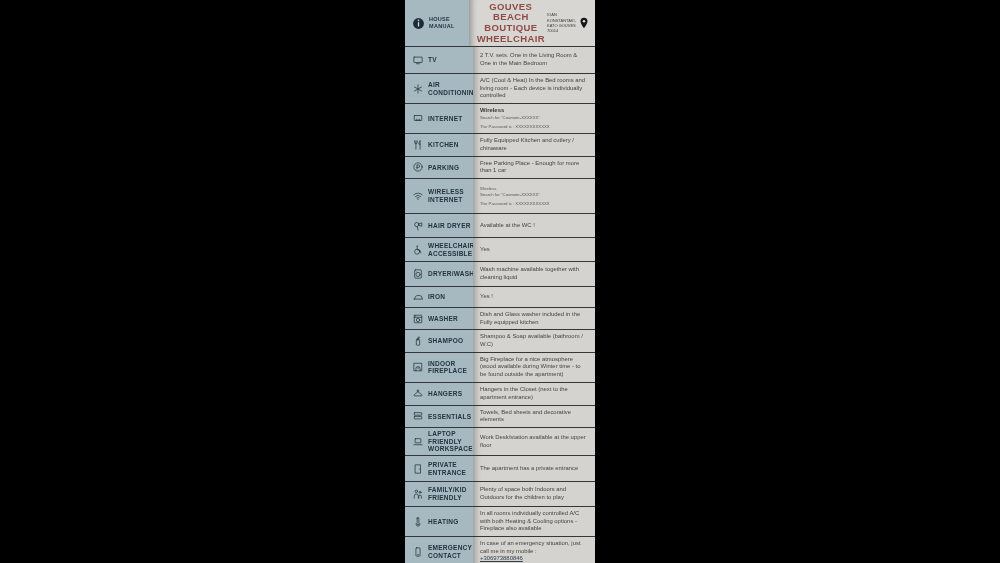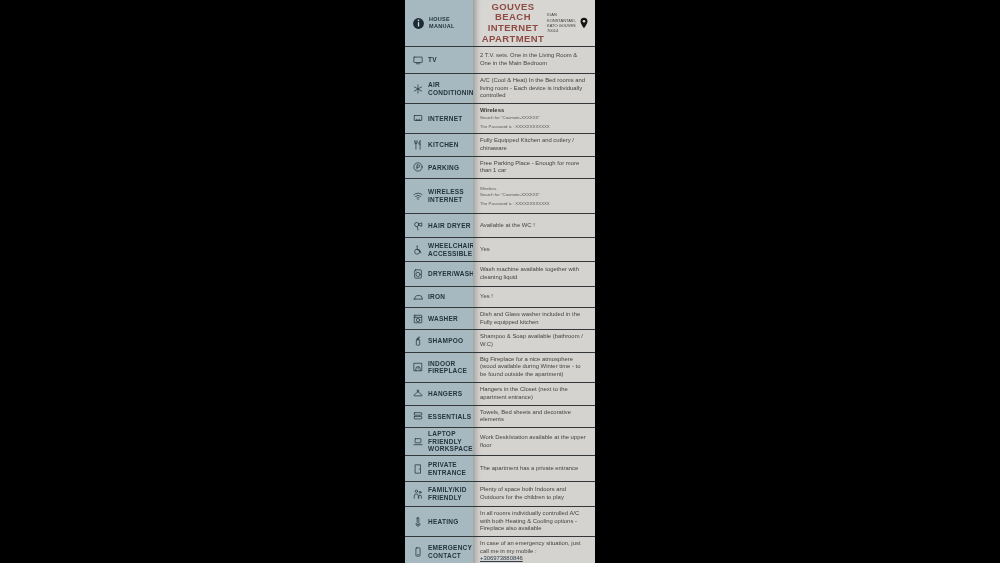--- a/index.html
+++ b/index.html
@@ -43,21 +43,21 @@
       <span class="icn">
         <svg viewBox="0 0 24 24" style="width:13px;height:13px;stroke:none;">
           <circle cx="12" cy="12" r="10" fill="#1d2b36"></circle>
           <rect x="10.8" y="9.5" width="2.4" height="8" fill="#cfd8dc"></rect>
           <circle cx="12" cy="6.3" r="1.5" fill="#cfd8dc"></circle>
         </svg>
       </span>
       <span class="hm-title">HOUSE MANUAL</span>
     </div>
     <div class="hdr-right">
-      <div class="apt-title">GOUVES BEACH INTERNET APARTMENT</div>
+      <div class="apt-title">GOUVES BEACH BOUTIQUE WHEELCHAIR</div>
       <div class="addr">
         <div>IOAN</div>
         <div>KONSTANTAKI,</div>
         <div>KATO GOUVES</div>
         <div>70014</div>
       </div>
       <span class="pin">
         <svg viewBox="0 0 24 24" style="width:12px;height:14px;stroke:none;">
           <path d="M12 1.5a7 7 0 0 0-7 7c0 5.2 7 14 7 14s7-8.8 7-14a7 7 0 0 0-7-7z" fill="#141414"></path>
           <circle cx="12" cy="8.5" r="2.6" fill="#d7d6d3"></circle>

